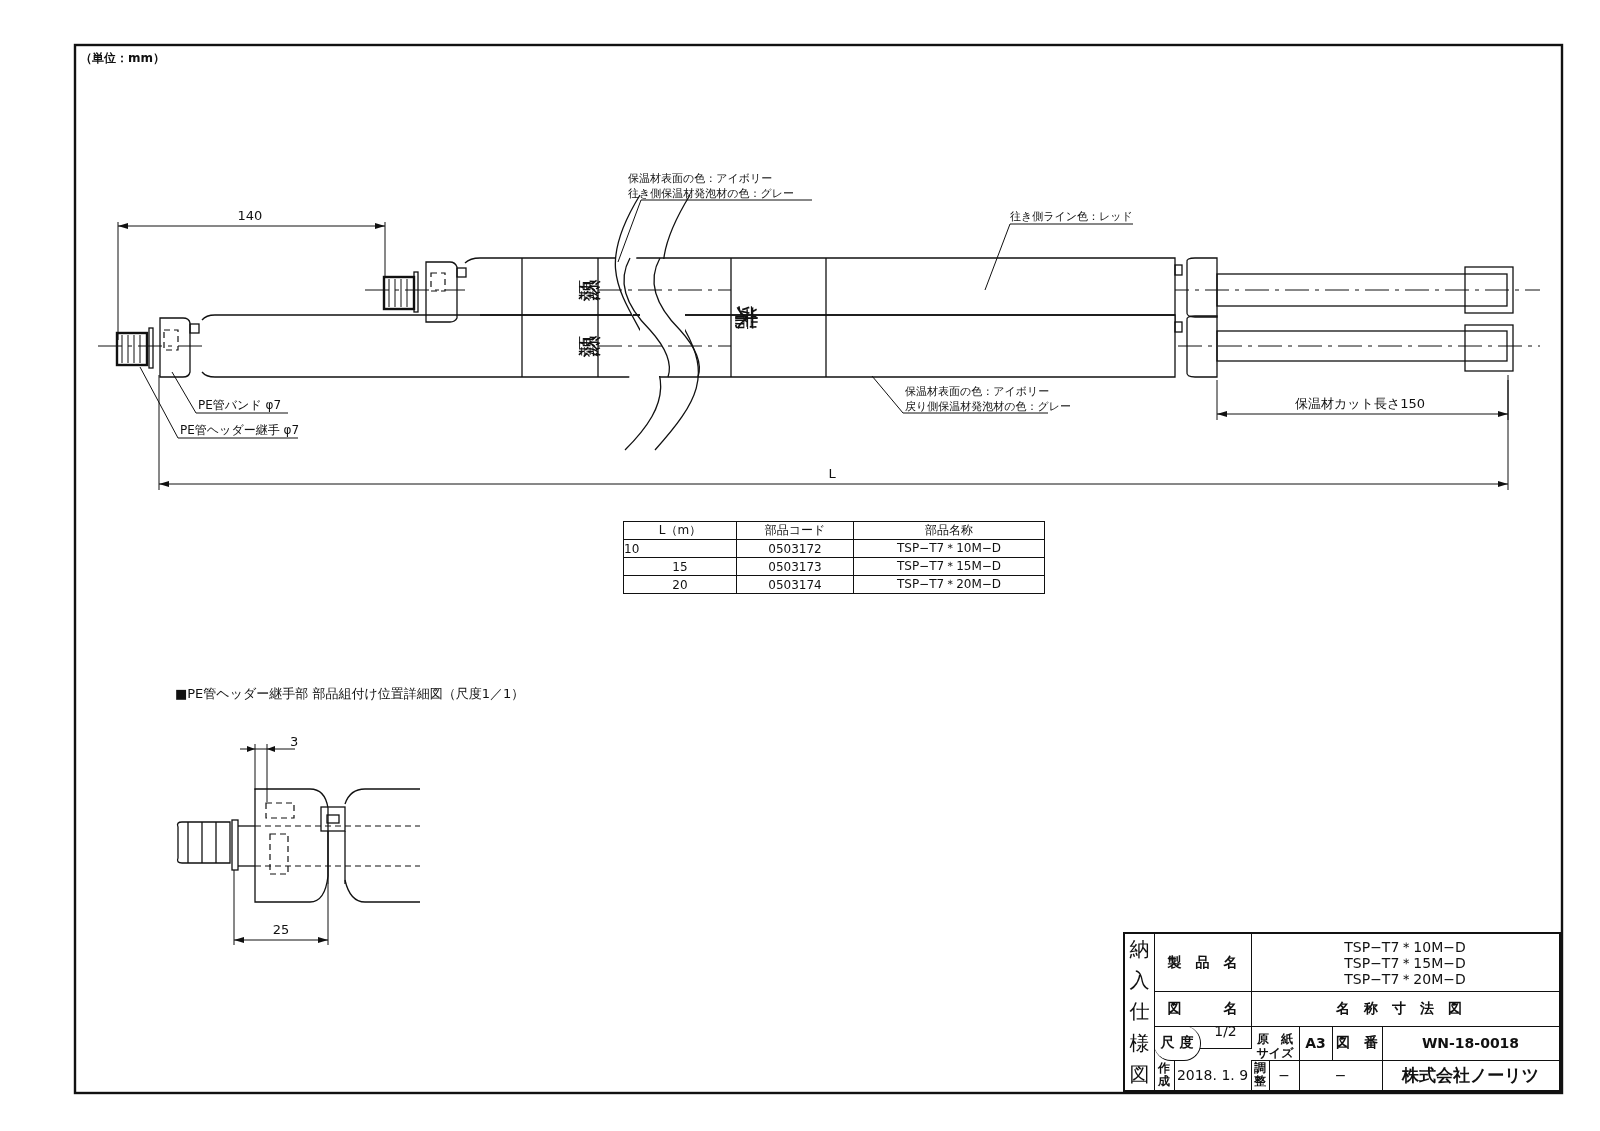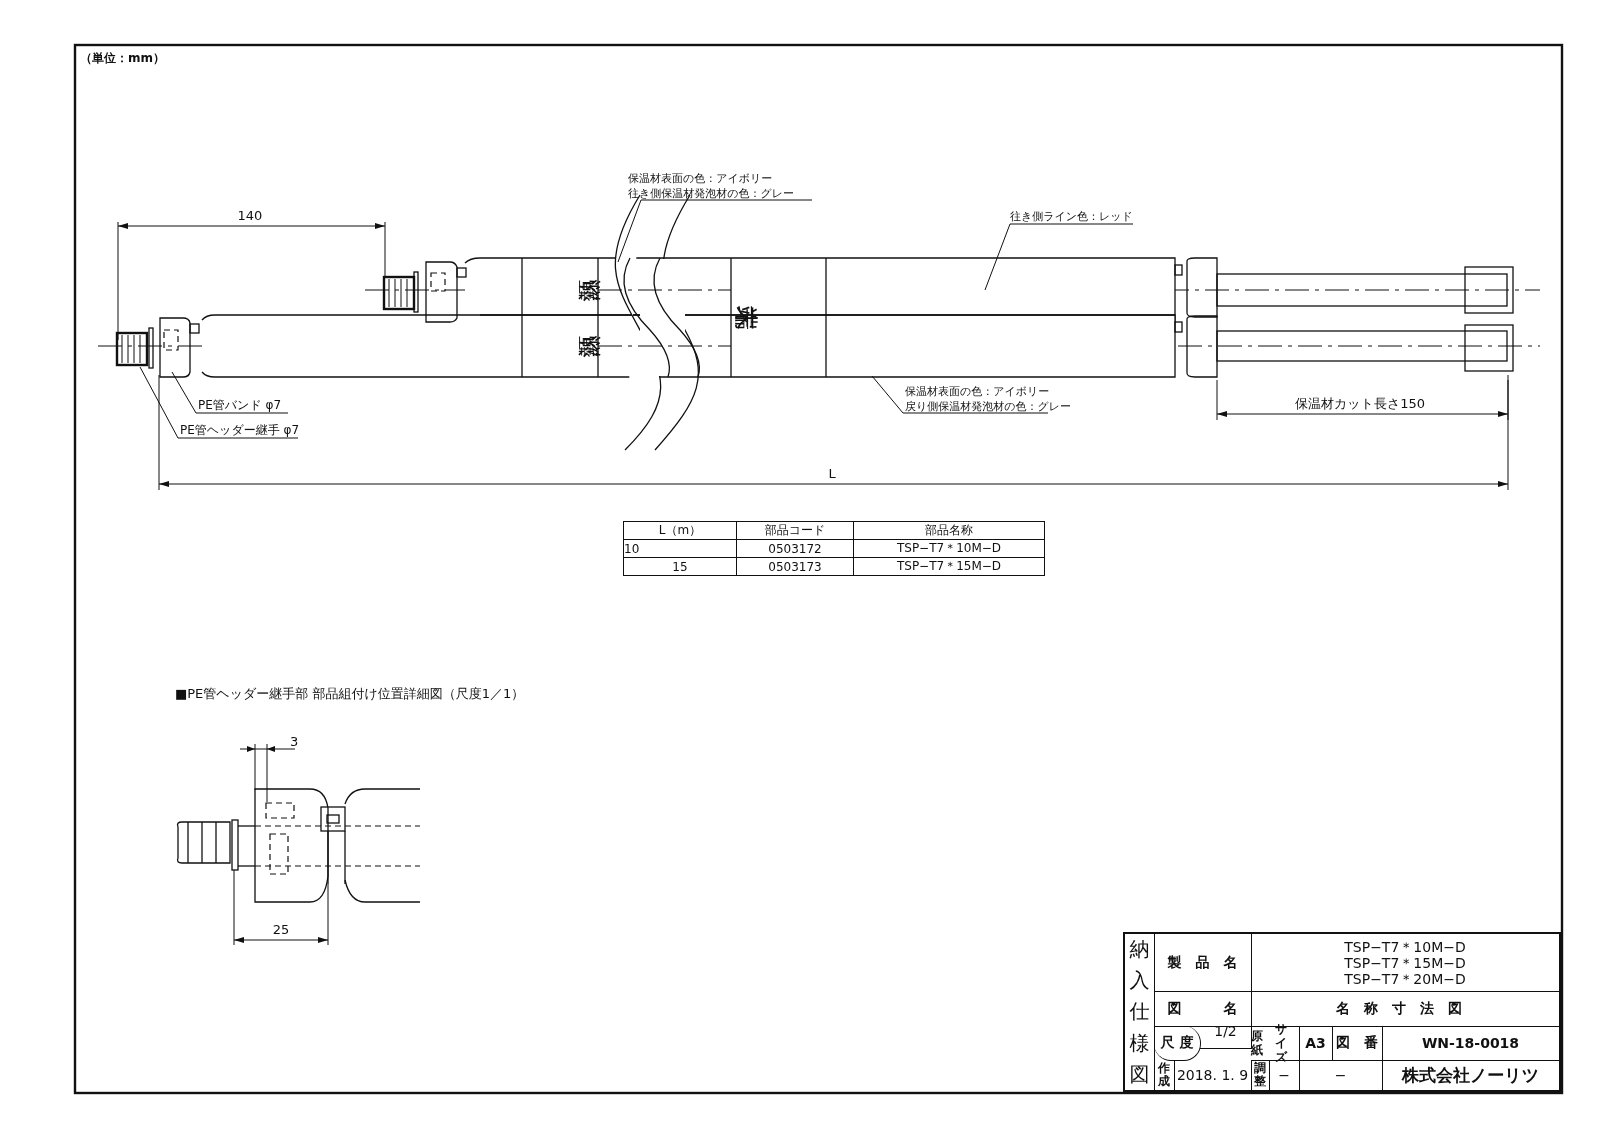--- a/index.html
+++ b/index.html
@@ -176,20 +176,25 @@
     <tr>
       <td style="border:1.3px solid #111; text-align:left; height:15px; padding:0;">10</td>
       <td style="border:1.3px solid #111; text-align:center; padding:0;">0503172</td>
       <td style="border:1.3px solid #111; text-align:center; padding:0;">TSP−T7＊10M−D</td>
     </tr>
     <tr>
       <td style="border:1.3px solid #111; text-align:center; height:15px; padding:0;">15</td>
       <td style="border:1.3px solid #111; text-align:center; padding:0;">0503173</td>
       <td style="border:1.3px solid #111; text-align:center; padding:0;">TSP−T7＊15M−D</td>
     </tr>
+    <tr>
+      <td style="border:1.3px solid #111; text-align:center; height:15px; padding:0;">20</td>
+      <td style="border:1.3px solid #111; text-align:center; padding:0;">0503174</td>
+      <td style="border:1.3px solid #111; text-align:center; padding:0;">TSP−T7＊20M−D</td>
+    </tr>
   </tbody>
 </table>
 
 <div style="position:absolute; left:1123px; top:932px; width:438px; height:160px; border:2.4px solid #111; box-sizing:border-box; font-family:'DejaVu Sans',sans-serif;">
 
   <div style="position:absolute; left:0; top:0; width:29px; height:100%; border-right:1.5px solid #111; display:flex; flex-direction:column; justify-content:space-around; align-items:center; font-size:20px;">
     <span>納</span>
     <span>入</span>
     <span>仕</span>
     <span>様</span>
@@ -201,21 +206,21 @@
     <span>TSP−T7＊10M−D</span>
     <span>TSP−T7＊15M−D</span>
     <span>TSP−T7＊20M−D</span>
   </div>
 
   <div style="position:absolute; left:29px; top:57px; width:97px; height:35px; border-right:1.5px solid #111; border-bottom:1.5px solid #111; display:flex; align-items:center; justify-content:center; font-weight:bold; font-size:14px;">図　　　名</div>
   <div style="position:absolute; left:114px; top:57px; right:0; height:35px; border-bottom:1.5px solid #111; display:flex; align-items:center; justify-content:center; font-weight:bold; font-size:14px;">名　称　寸　法　図</div>
 
   <div style="position:absolute; left:29px; top:92px; width:46px; height:34px; border-right:1.5px solid #111; border-bottom:1.5px solid #111; display:flex; align-items:center; justify-content:center; font-weight:bold; font-size:14px;border-radius:17px;">尺 度</div>
   <div style="position:absolute; left:75px; top:80px; width:51px; height:34px; border-right:1.5px solid #111; border-bottom:1.5px solid #111; display:flex; align-items:center; justify-content:center; font-size:14px;">1/2</div>
-  <div style="position:absolute; left:126px; top:92px; width:48px; height:34px; border-right:1.5px solid #111; border-bottom:1.5px solid #111; display:flex; align-items:center; justify-content:space-between; font-weight:bold; font-size:12px; line-height:14px;">
+  <div style="position:absolute; left:126px; top:92px; width:48px; height:34px; border-right:1.5px solid #111; border-bottom:1.5px solid #111; display:flex; flex-direction:column; align-items:center; justify-content:flex-end; font-weight:bold; font-size:12px; line-height:14px;">
     <span>原　紙</span>
     <span>サイズ</span>
   </div>
   <div style="position:absolute; left:174px; top:92px; width:33px; height:34px; border-right:1.5px solid #111; border-bottom:1.5px solid #111; display:flex; align-items:center; justify-content:center; font-weight:bold; font-size:14px;">A3</div>
   <div style="position:absolute; left:207px; top:92px; width:50px; height:34px; border-right:1.5px solid #111; border-bottom:1.5px solid #111; display:flex; align-items:center; justify-content:center; font-weight:bold; font-size:14px;">図　番</div>
   <div style="position:absolute; left:257px; top:92px; right:0; height:34px; border-bottom:1.5px solid #111; display:flex; align-items:center; justify-content:center; font-weight:bold; font-size:14px;">WN-18-0018</div>
 
   <div style="position:absolute; left:29px; top:126px; width:20px; bottom:0; border-right:1.5px solid #111; display:flex; flex-direction:column; align-items:center; justify-content:center; font-weight:bold; font-size:12px; line-height:13px;">
     <span>作</span>
     <span>成</span>

